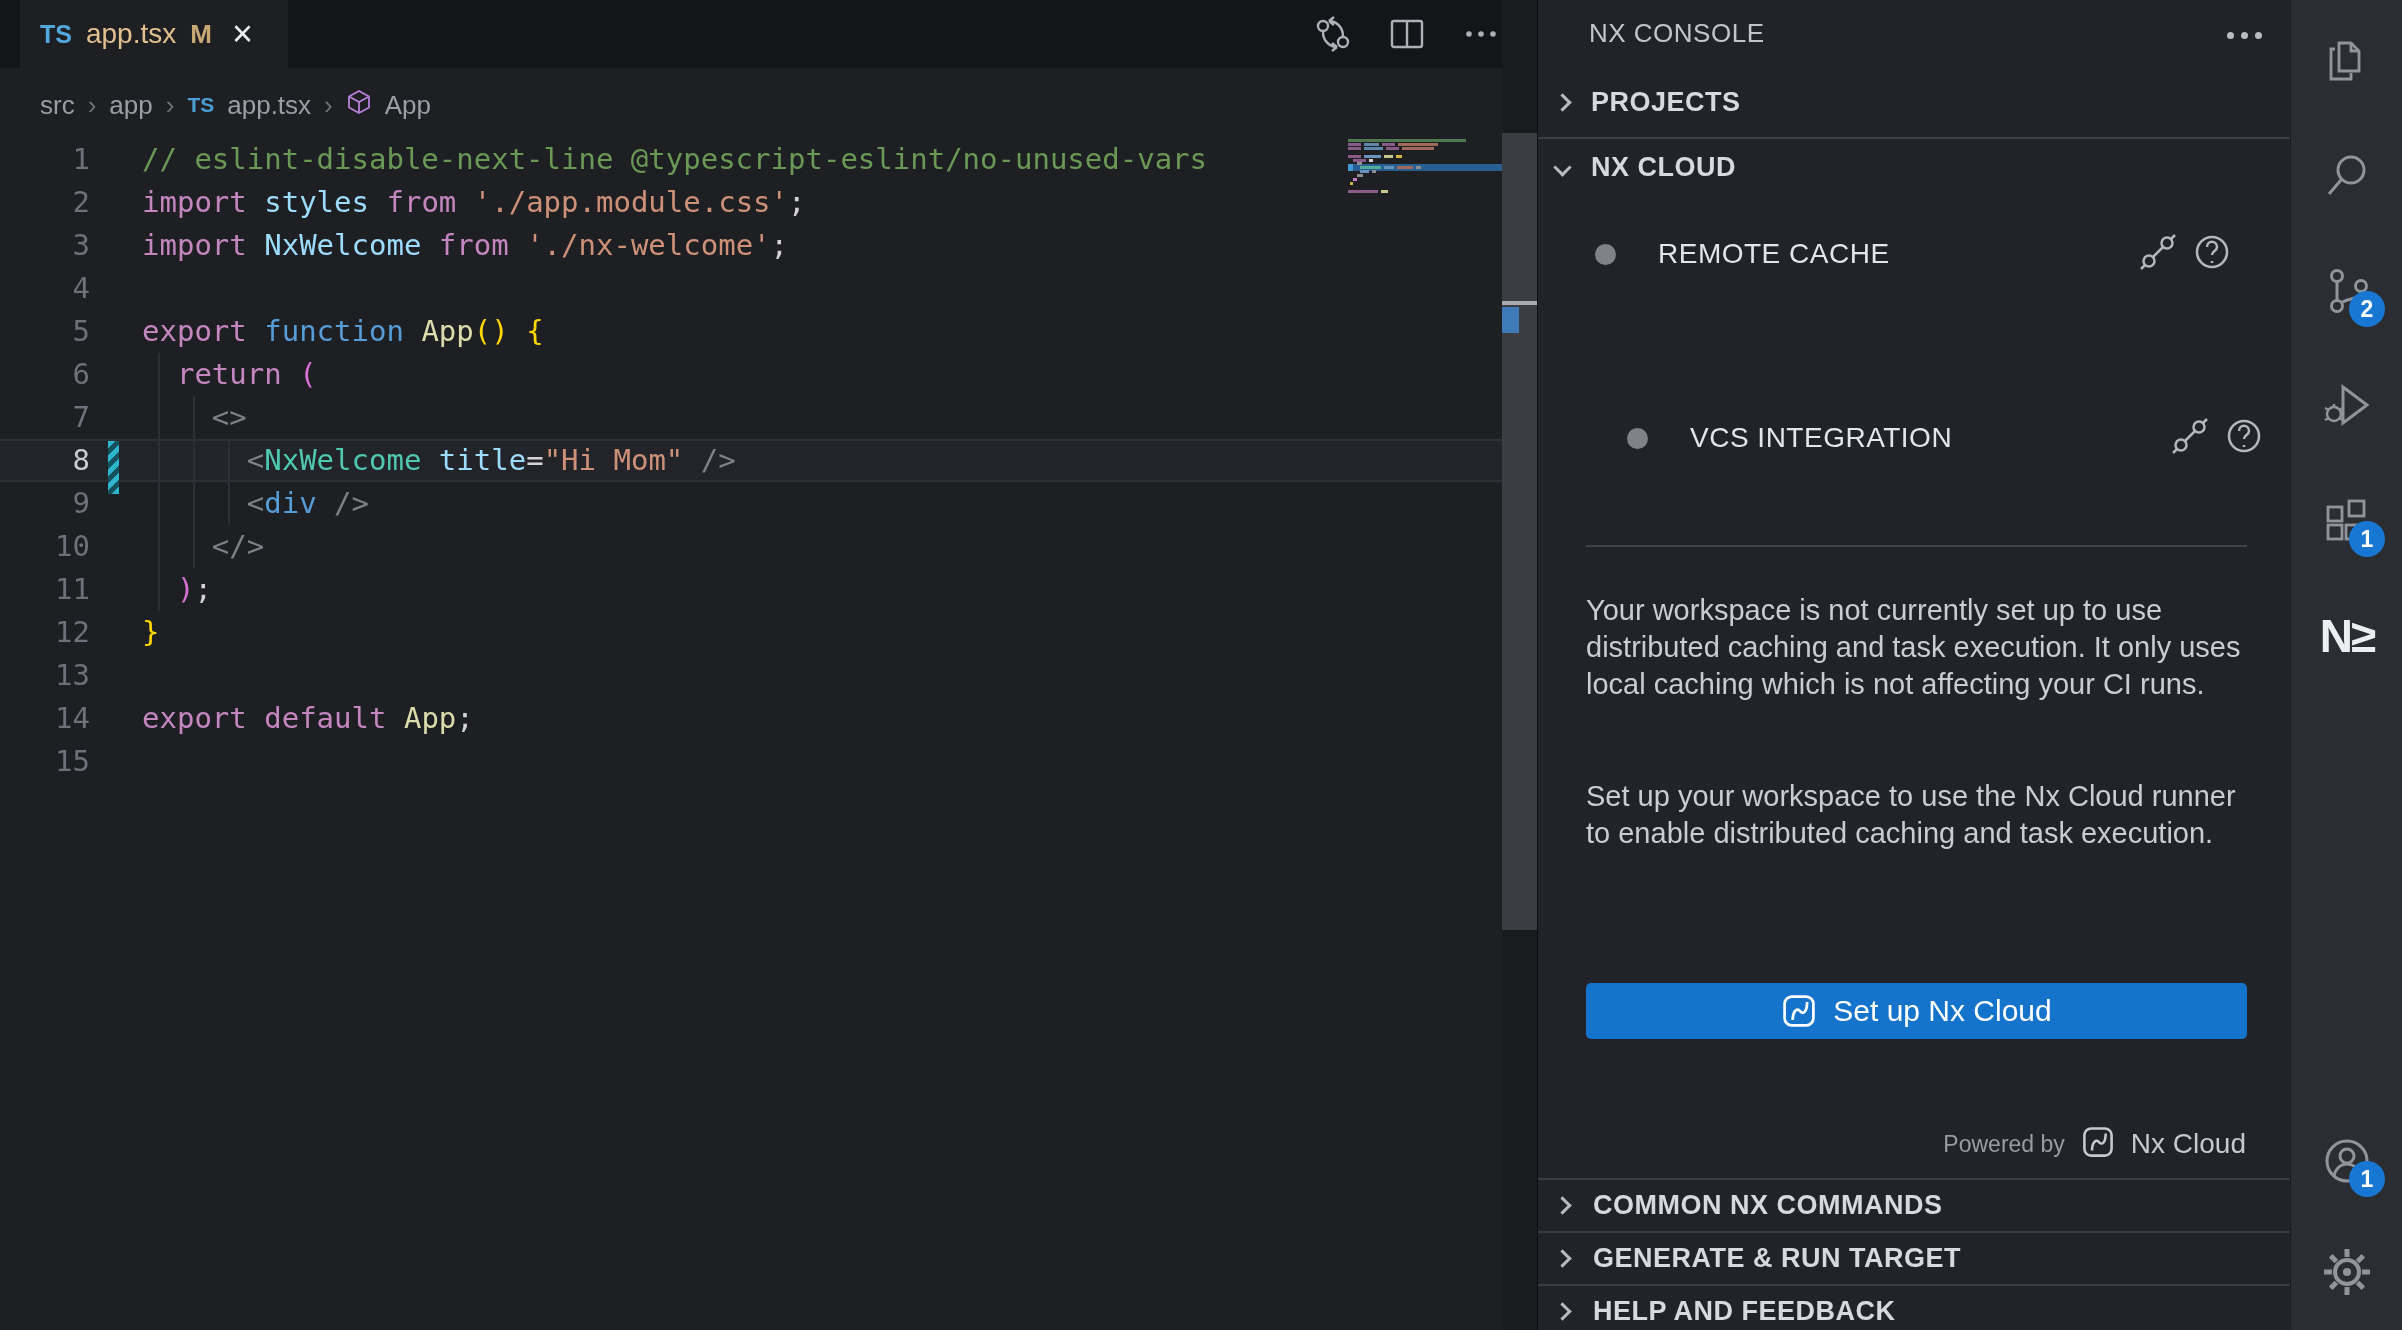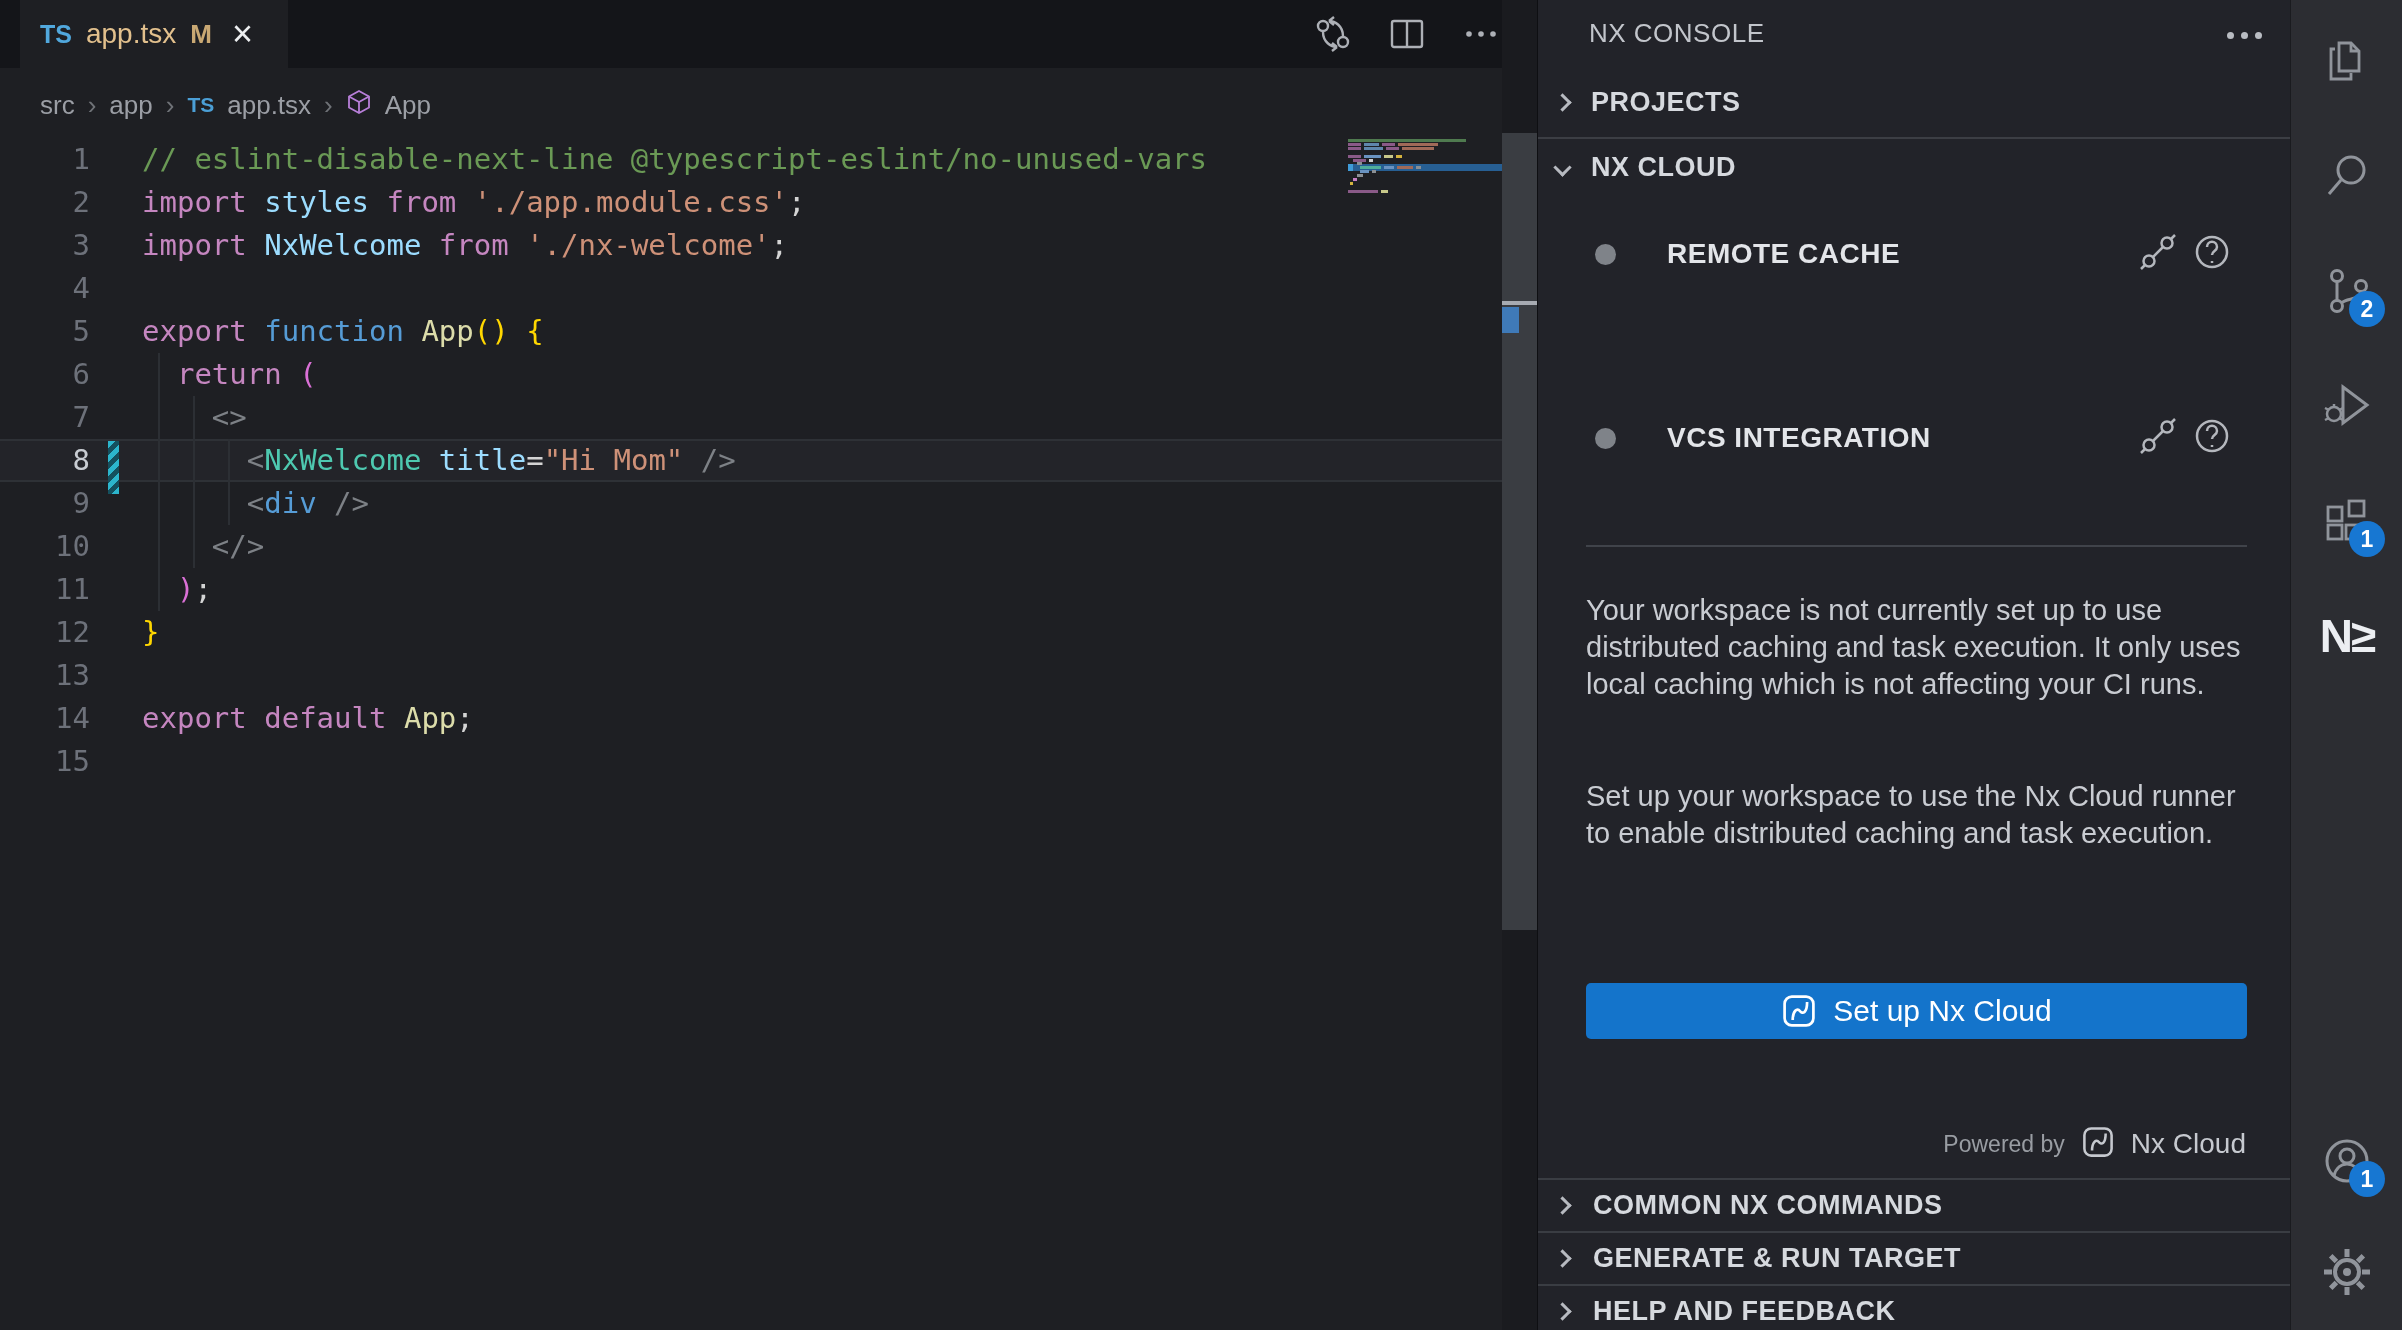--- a/index.html
+++ b/index.html
@@ -67,21 +67,21 @@
 
   .sec-row { position:absolute; left:0; width:100%; display:flex; align-items:center; gap:22px;
              padding-left:18px; cursor:pointer; }
   .sec-label { font-size:27px; font-weight:bold; color:#d6d9de; letter-spacing:0.5px; }
   .row-projects { top:76px; height:53px; }
   .row-nxcloud  { top:139px; height:56px; }
   .sep-full { position:absolute; left:0; width:100%; height:2px; background:#3c3e44; }
 
   .feature { position:absolute; left:0; width:100%; display:flex; align-items:center; }
   .feature .dot { position:absolute; left:57px; width:21px; height:21px; border-radius:50%; background:#7f8389; }
-  .feature-label { position:absolute; left:129px; max-width:335px; font-size:28px; font-weight:bold;
+  .feature-label { position:absolute; left:120px; max-width:335px; font-size:28px; font-weight:normal;
                    color:#e3e5e9; letter-spacing:0.5px; line-height:36px; }
   .f-icon { position:absolute; cursor:pointer; }
   .f-connect { right:112px; } .f-help { right:58px; }
 
   .sep-inner { position:absolute; left:48px; width:661px; height:2px; background:#40434a; }
 
   .panel-para { position:absolute; left:48px; width:658px; font-size:29px; line-height:37px; color:#c9ccd2; }
 
   .setup-btn { position:absolute; left:48px; top:983px; width:661px; height:56px; background:#1474cb;
                border:none; border-radius:5px; color:#ffffff; font-size:30px;
@@ -300,21 +300,21 @@
           <path d="M15 25 L25 15 M33 7 L37 3 M3 37 L7 33"></path>
         </svg>
       </span>
       <span class="f-icon f-help">
         <svg width="40" height="40" viewBox="0 0 40 40" fill="none" stroke="#b4b7bd" stroke-width="2.5">
           <circle cx="20" cy="20" r="15"></circle>
           <path d="M15 15 c0 -7 10 -7 10 0 c0 4 -5 4 -5 8 M20 29 v2"></path>
         </svg>
       </span>
     </div>
-    <div class="feature" style="top:402px; height:72px;">
+    <div class="feature" style="top:402px; height:72px;margin-left:32px;">
       <span class="dot"></span>
       <span class="feature-label">VCS INTEGRATION</span>
       <span class="f-icon f-connect">
         <svg width="40" height="40" viewBox="0 0 40 40" fill="none" stroke="#b4b7bd" stroke-width="2.5">
           <circle cx="29" cy="11" r="5.5"></circle>
             <circle cx="11" cy="29" r="5.5"></circle>
           <path d="M15 25 L25 15 M33 7 L37 3 M3 37 L7 33"></path>
         </svg>
       </span>
       <span class="f-icon f-help">

